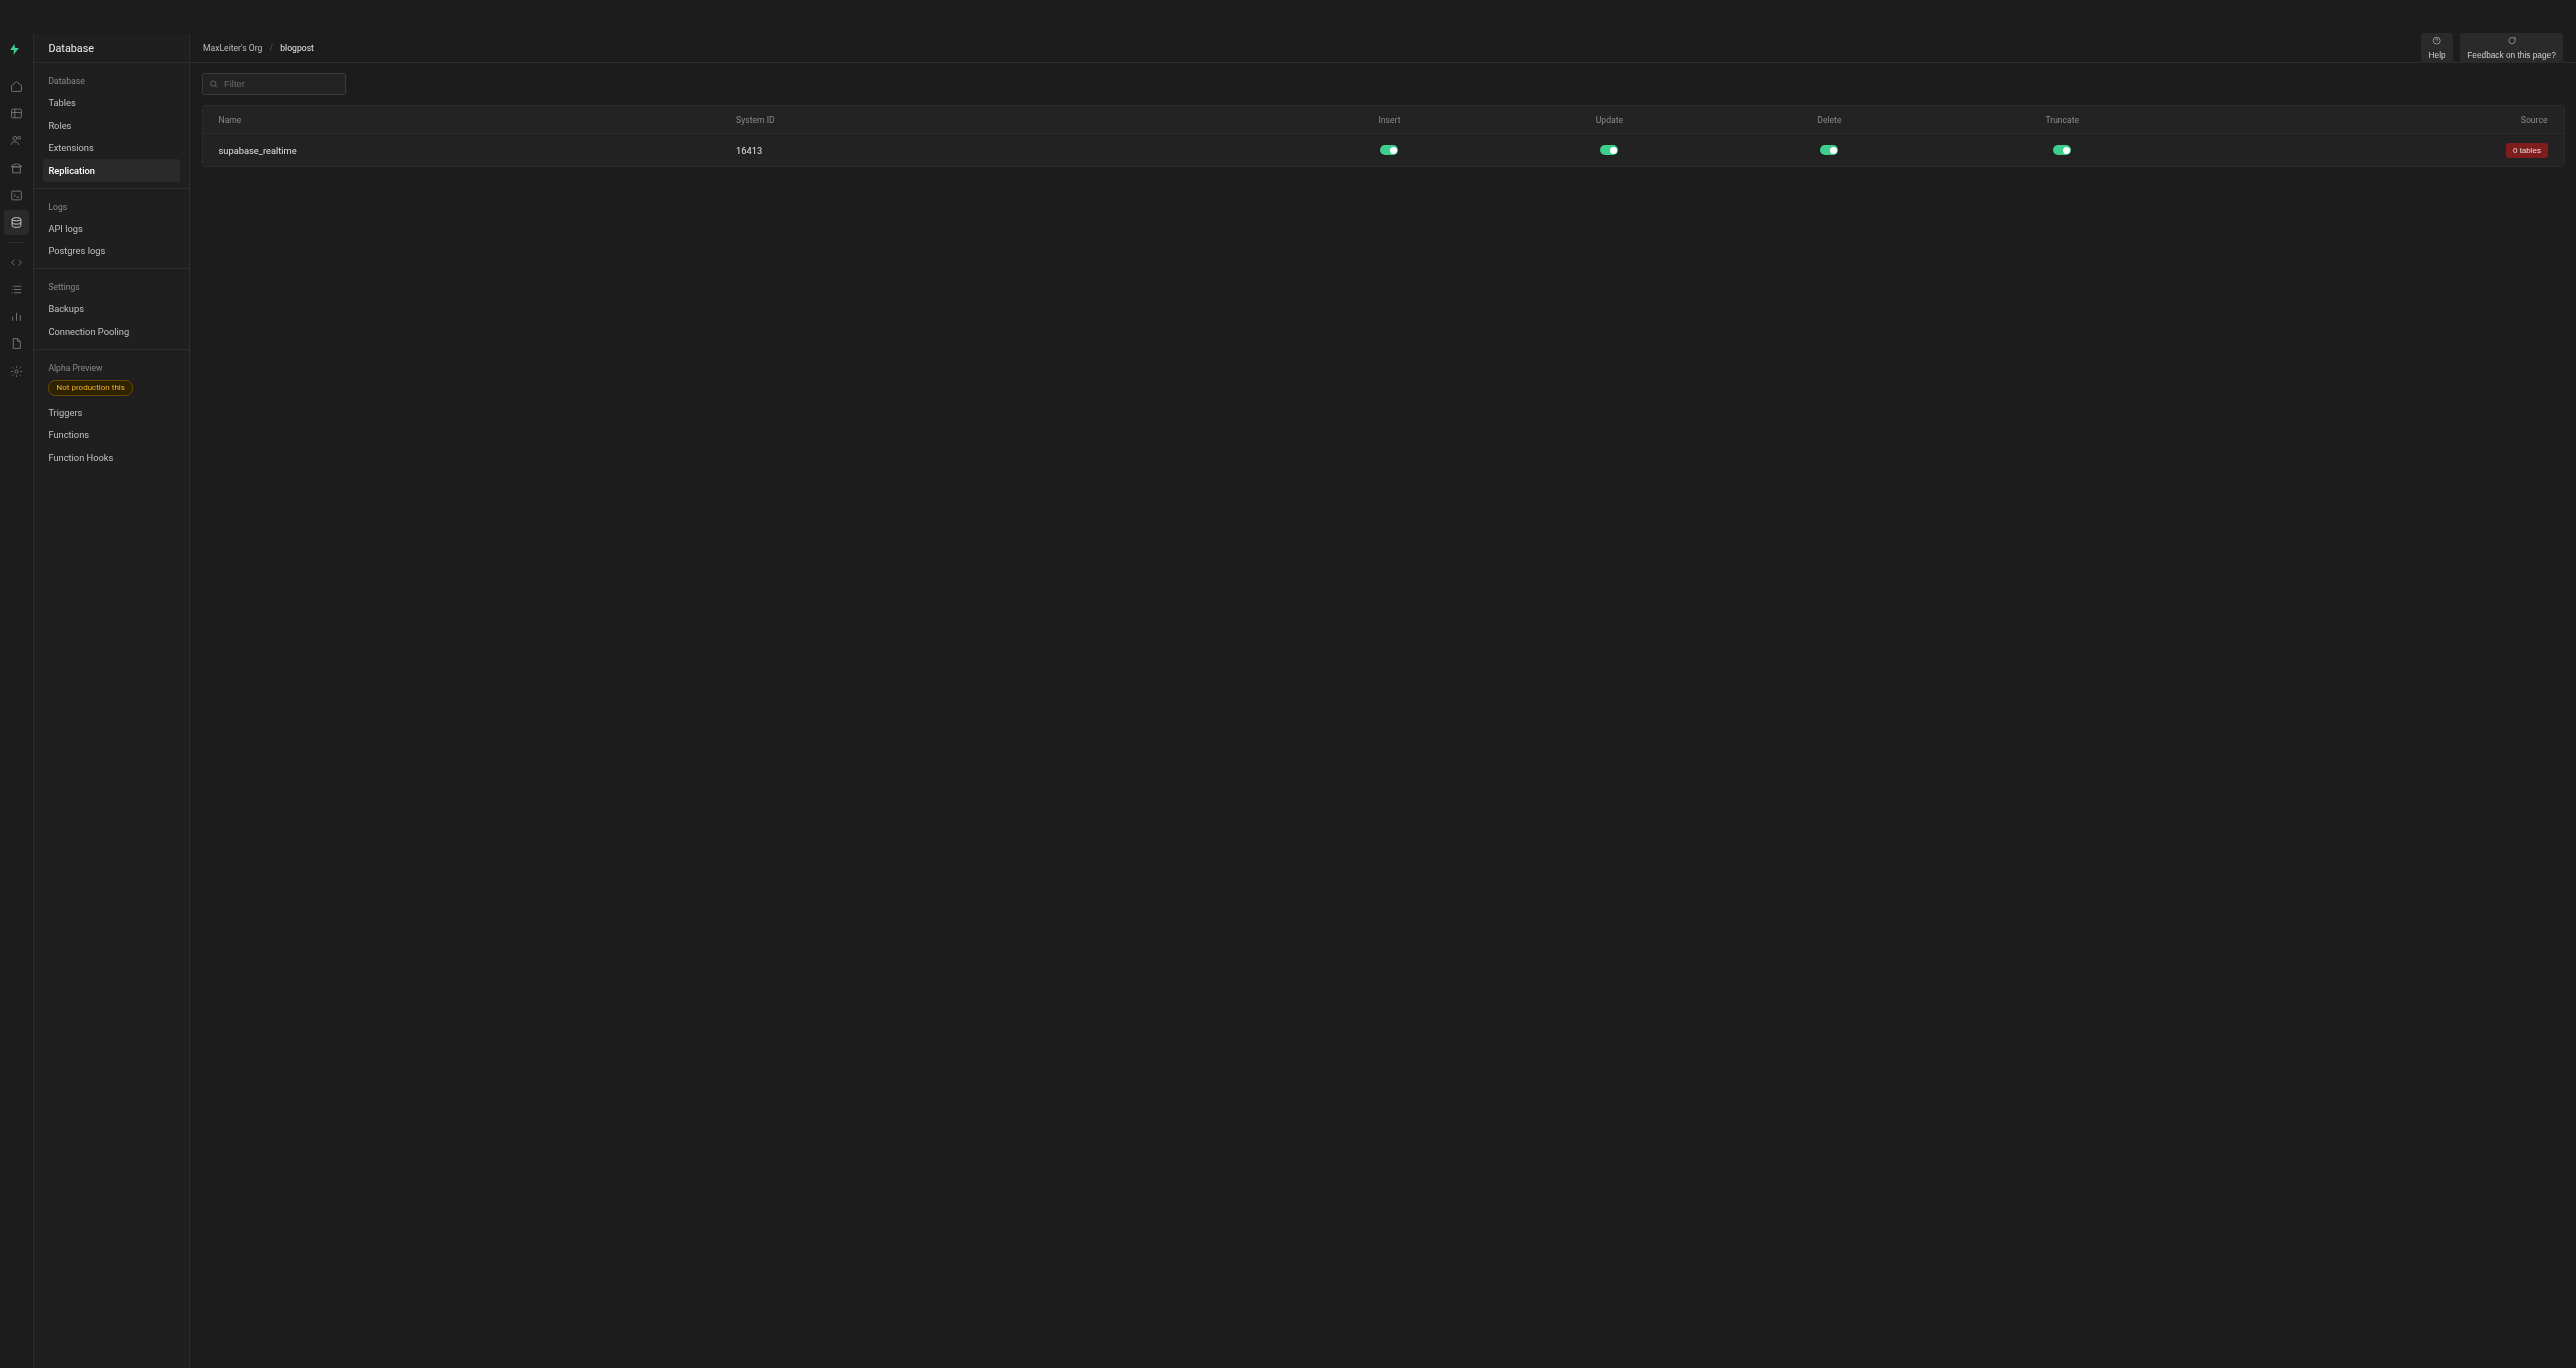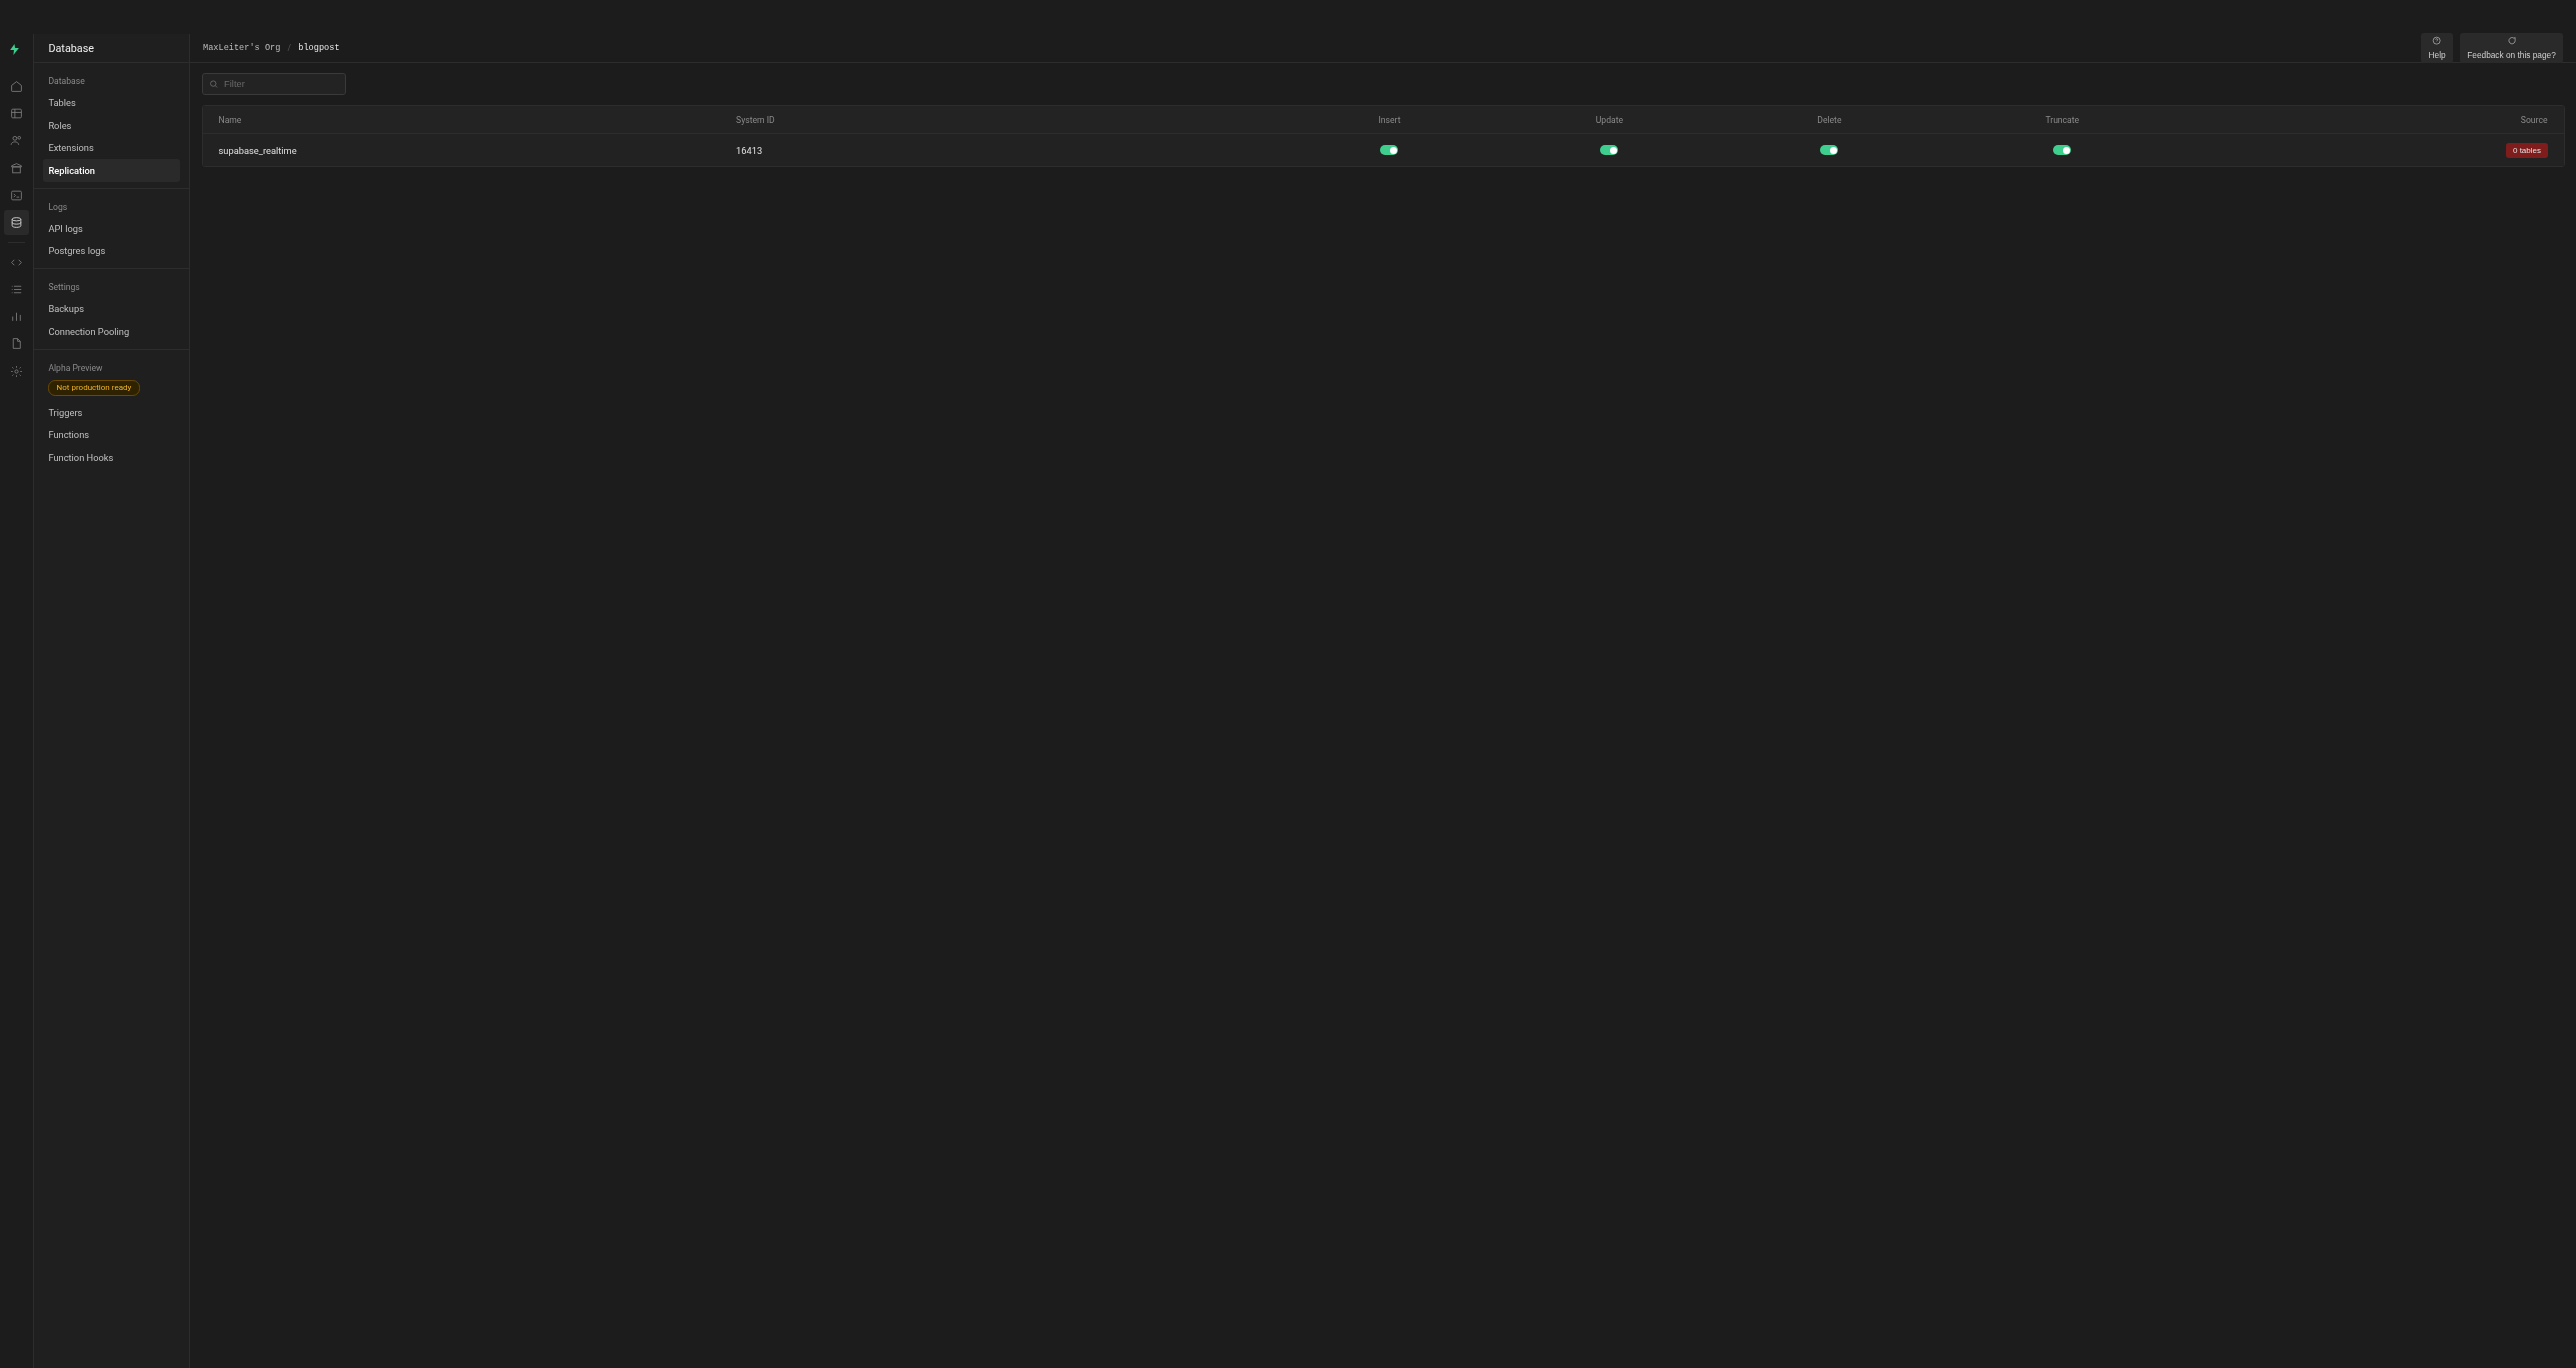--- a/index.html
+++ b/index.html
@@ -97,21 +97,21 @@
     min-width: 0;
   }
   .topbar {
     height: 29px;
     border-bottom: 0.7px solid #2d2d2d;
     display: flex;
     align-items: center;
     padding: 0 13px;
     gap: 7.2px;
   }
-  .crumb { font-size: 8.6px; color: #bdbdbd; cursor: pointer; font-family: Liberation Mono, monospace; }
+  .crumb { font-size: 8.6px; color: #bdbdbd; cursor: pointer; }
   .crumb-active { color: #e8e8e8; }
   .crumb-sep { color: #555; font-size: 8.6px; }
   .top-spacer { flex: 1; }
   .pill-btn {
     display: flex; align-items: center; gap: 4.3px;
     background: #2a2a2a;
     color: #d0d0d0;
     font-size: 8.3px;
     padding: 3.6px 7.2px;
     border-radius: 2.9px;
@@ -299,21 +299,21 @@
     </div>
 
     <div class="side-section">
       <div class="side-heading">Settings</div>
       <a class="side-link">Backups</a>
       <a class="side-link">Connection Pooling</a>
     </div>
 
     <div class="side-section">
       <div class="side-heading">Alpha Preview</div>
-      <span class="alpha-badge">Not production ready</span>
+      <span class="alpha-badge">Not production this</span>
       <a class="side-link">Triggers</a>
       <a class="side-link">Functions</a>
       <a class="side-link">Function Hooks</a>
     </div>
   </aside>
 
   <main class="main">
     <div class="topbar">
       <span class="crumb">MaxLeiter's Org</span>
       <span class="crumb-sep">/</span>

